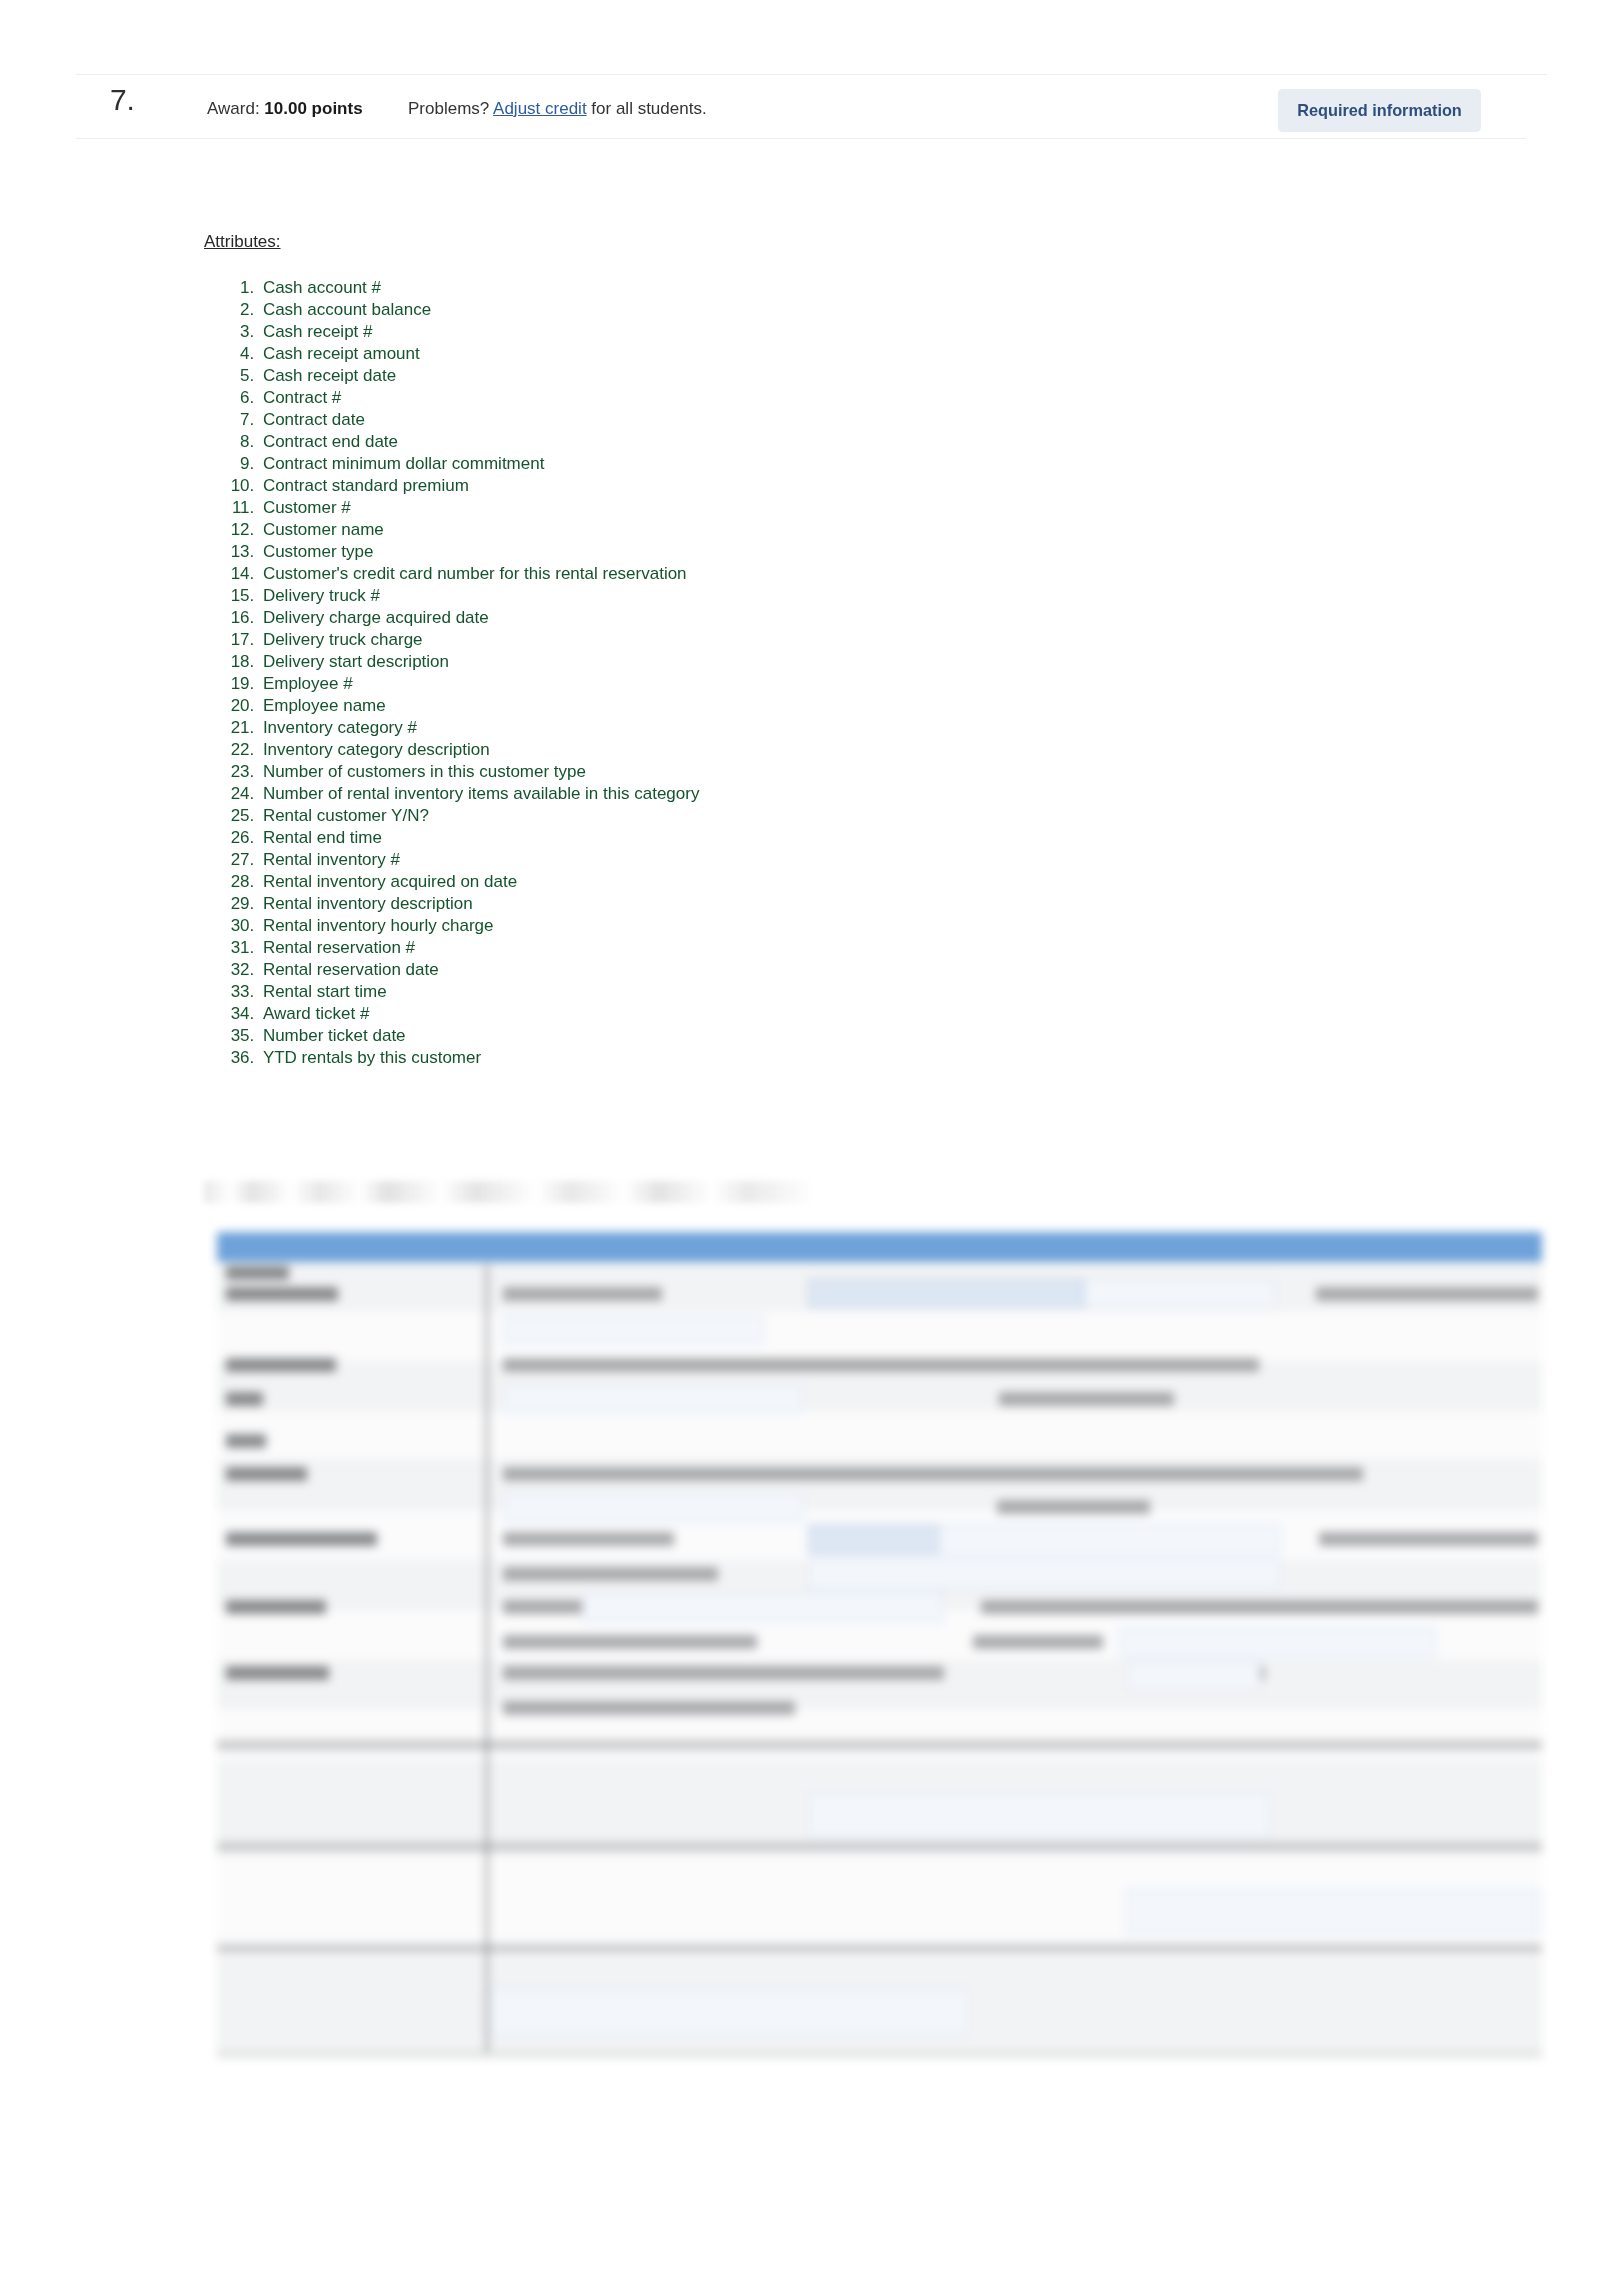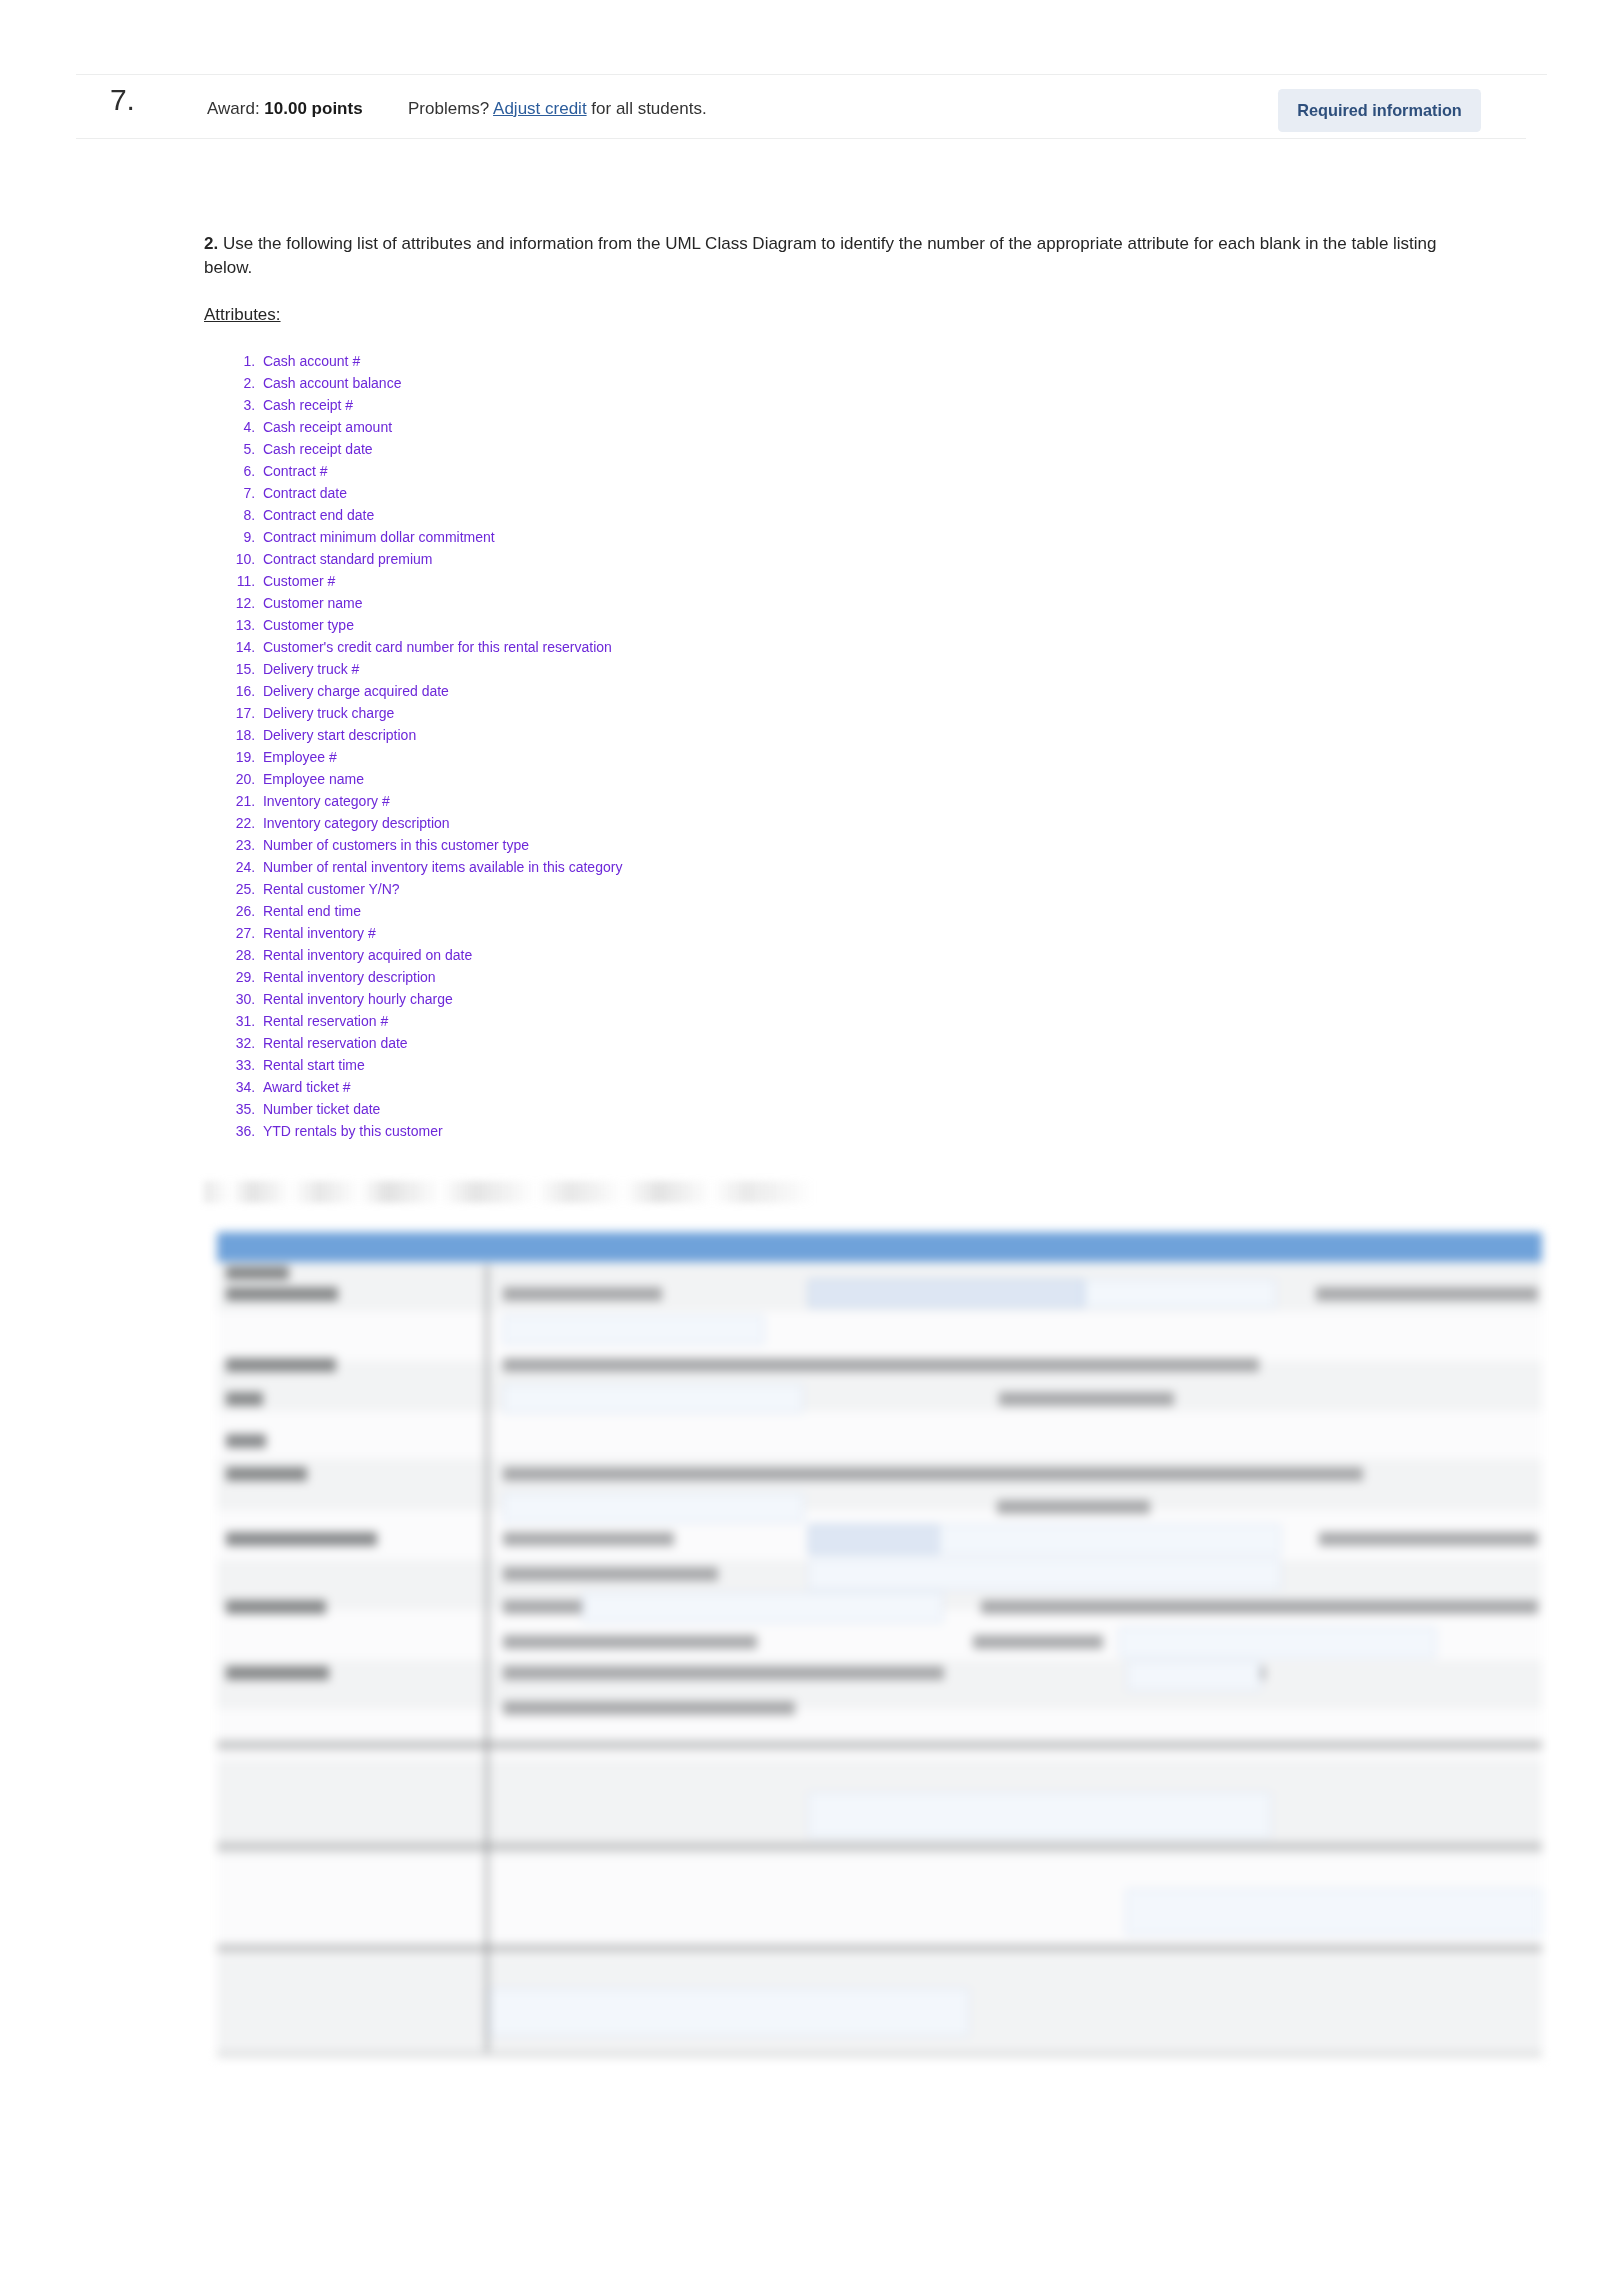--- a/index.html
+++ b/index.html
@@ -101,22 +101,22 @@
     color: #262626;
     text-decoration: underline;
     margin: 0 0 25px 0;
     display: inline-block;
   }
 
   ol.attr-list {
     margin: 0;
     padding: 0 0 0 55px;
     list-style: decimal;
-    font-size: 14px;
-    color: #6d28d9;
+    font-size: 17px;
+    color: #14532d;
   }
   ol.attr-list li {
     line-height: 22px;
     padding-left: 3.9px;
   }
 
   
   .blur-line {
     position: absolute;
     left: 204px; top: 1181px;
@@ -219,24 +219,20 @@
     <span>for all students.</span>
   </div>
 
   <button class="req-btn">Required information</button>
 
   <div class="rule-bottom"></div>
 </div>
 
 <div class="content">
 
-  <p class="q-statement">
-    <b>2.</b>
-    <span>Use the following list of attributes and information from the UML Class Diagram to identify the number of the appropriate attribute for each blank in the table listing below.</span>
-  </p>
 
   <div class="attr-heading">Attributes:</div>
 
   <ol class="attr-list">
     <li>Cash account #</li>
     <li>Cash account balance</li>
     <li>Cash receipt #</li>
     <li>Cash receipt amount</li>
     <li>Cash receipt date</li>
     <li>Contract #</li>

